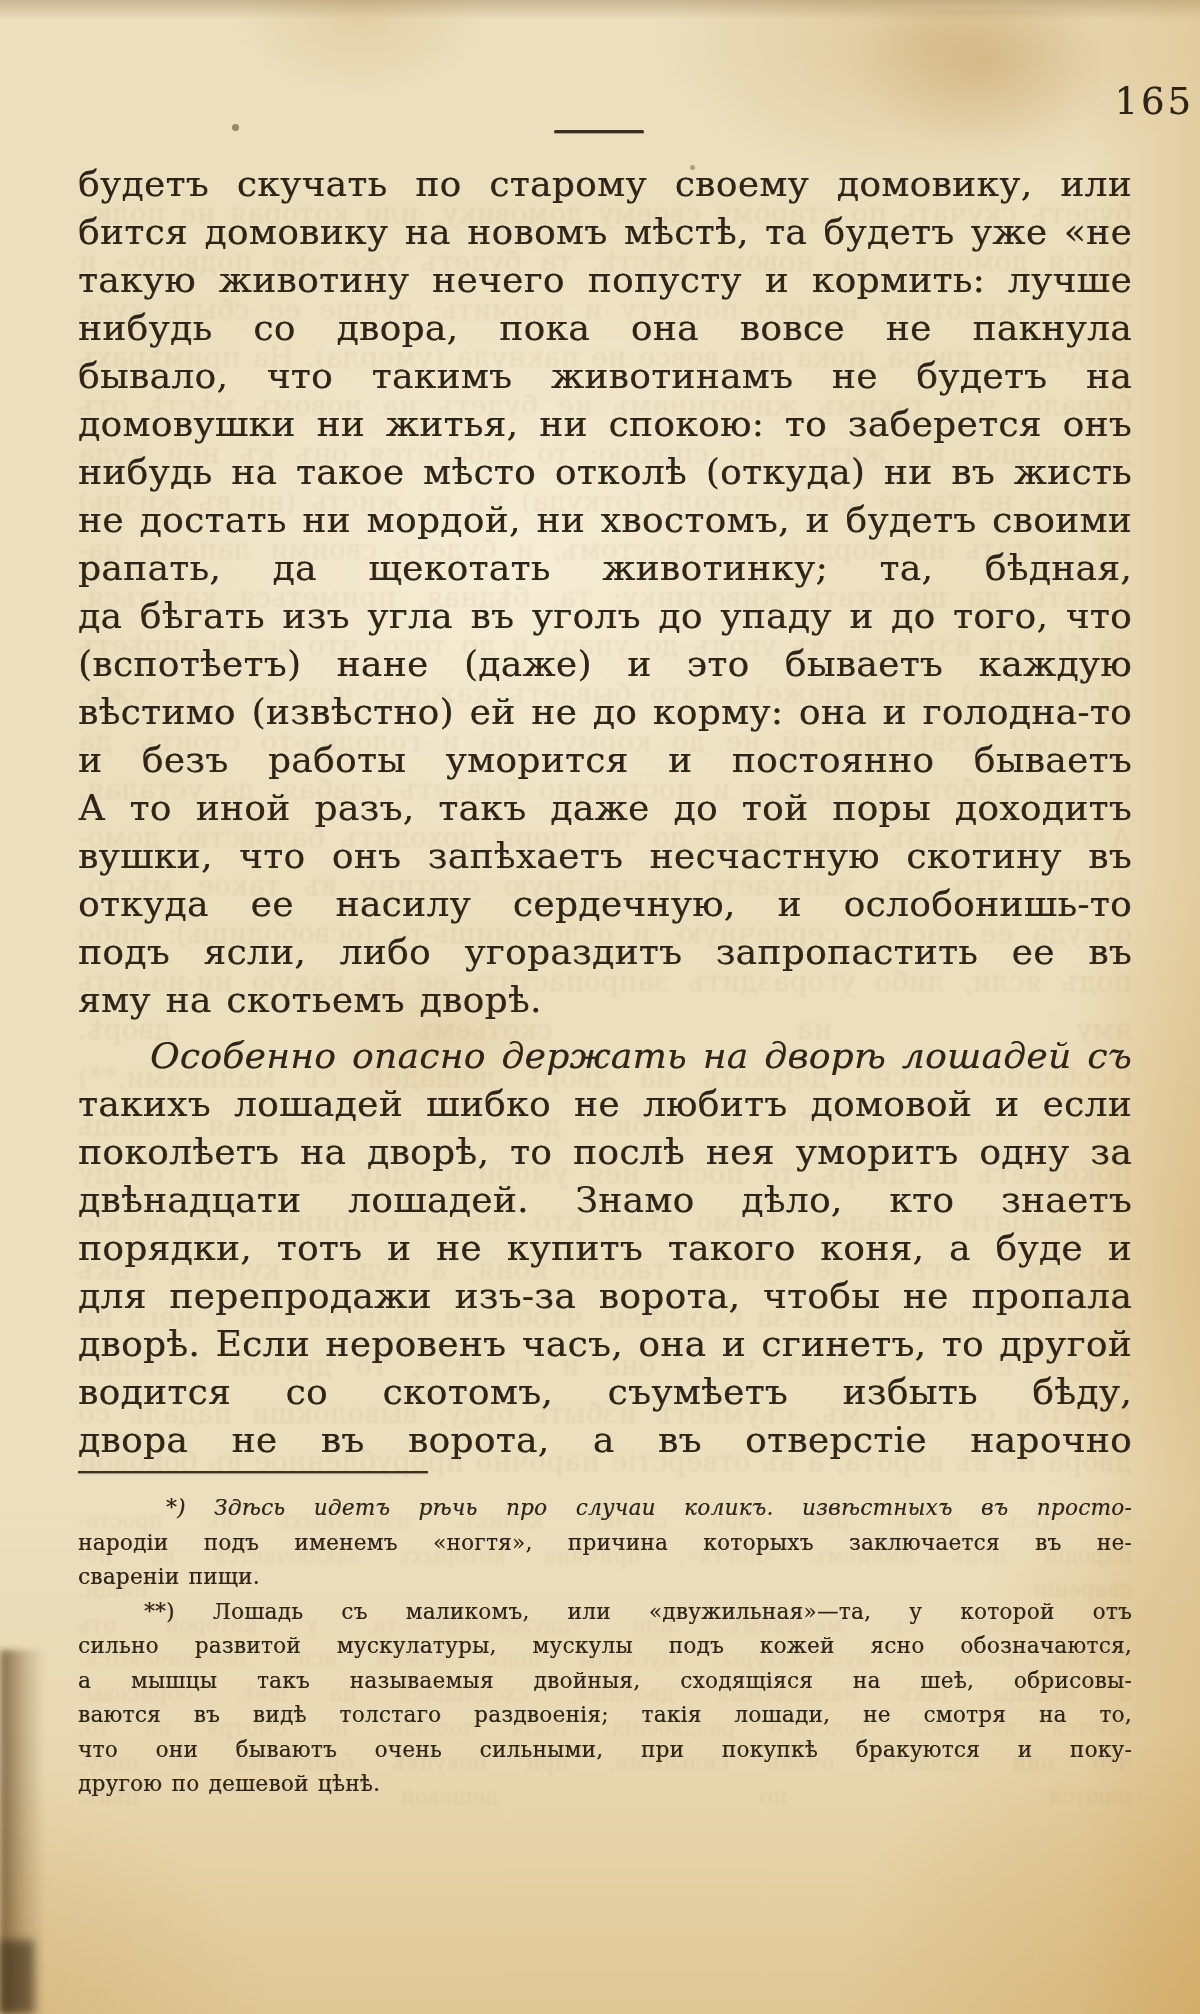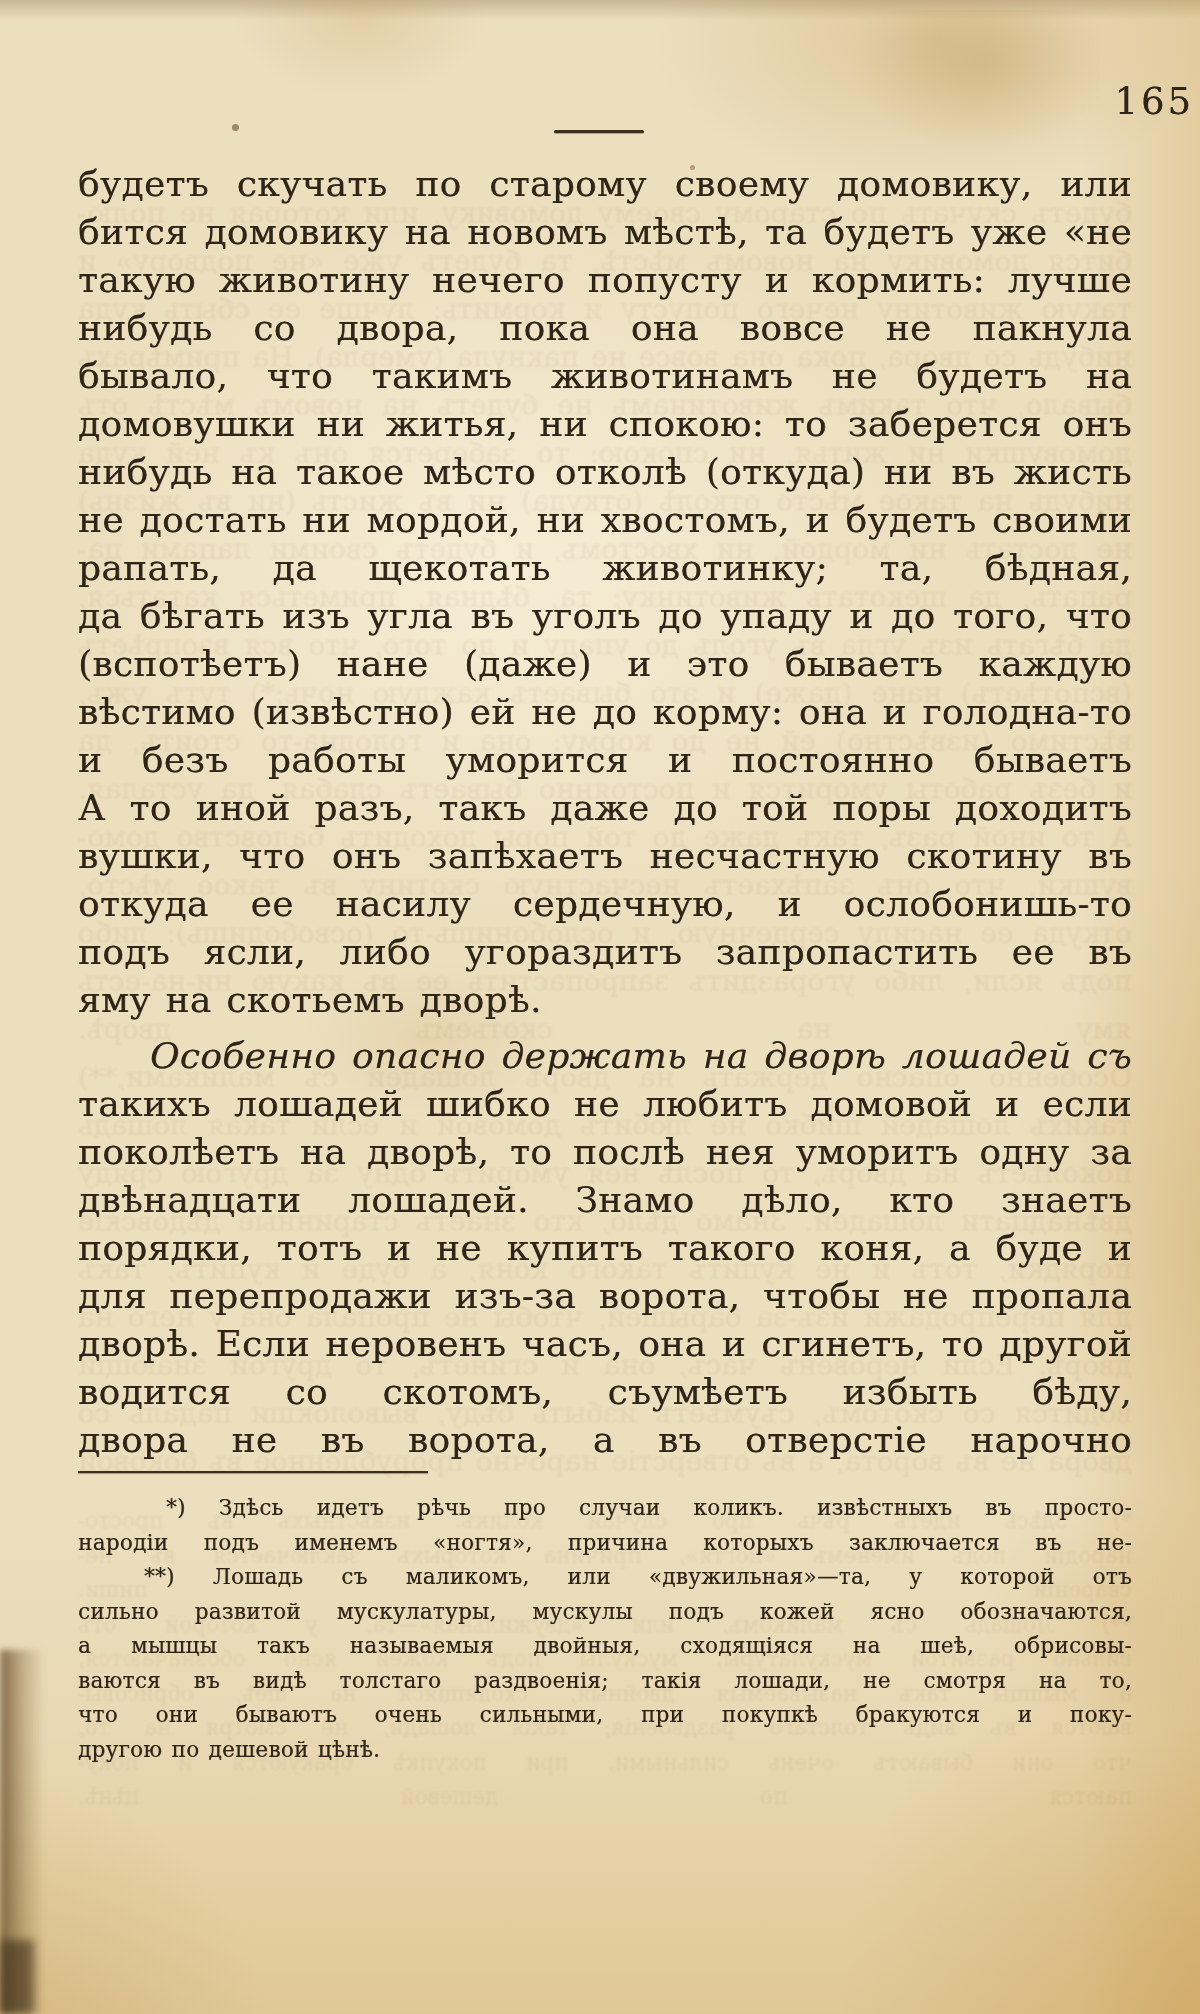--- a/index.html
+++ b/index.html
@@ -69,21 +69,21 @@
   .fn-sep{
     position:absolute;left:78px;top:1471px;width:350px;height:2px;
     background:#3a2e1f;box-shadow:0 1px 1px rgba(58,46,31,0.4);
   }
   .footnotes{
     position:absolute;left:78px;width:1054px;top:1491px;
     font-size:21.5px;line-height:34.5px;letter-spacing:0.3px;word-spacing:2px;
   }
   .fn-line{text-align:justify;text-align-last:justify;height:34.5px;overflow:hidden;}
   .fn-line.last{text-align-last:left;}
-  .fn-indent1{padding-left:88px;}
+  .fn-indent1{padding-left:88px;font-style:italic;}
   .fn-indent2{padding-left:66px;}
 </style>
 </head>
 <body>
 
 <div class="paper"></div>
 <div class="stain stain-tr"></div>
 <div class="stain stain-mid"></div>
 <div class="stain stain-fnr"></div>
 <div class="speck speck1"></div>
@@ -167,20 +167,21 @@
     <div class="line">двора не въ ворота, а въ отверстіе нарочно прорубленное въ боковой</div>
   </div>
 </div>
 
 <div class="fn-sep"></div>
 
 <div class="footnotes ink">
   <div>
     <div class="fn-line fn-indent1">*) Здѣсь идетъ рѣчь про случаи коликъ. извѣстныхъ въ просто-</div>
     <div class="fn-line">народіи подъ именемъ «ногтя», причина которыхъ заключается въ не-</div>
+    <div class="fn-line last">свареніи пищи.</div>
   </div>
   <div>
     <div class="fn-line fn-indent2">**) Лошадь съ маликомъ, или «двужильная»—та, у которой отъ</div>
     <div class="fn-line">сильно развитой мускулатуры, мускулы подъ кожей ясно обозначаются,</div>
     <div class="fn-line">а мышцы такъ называемыя двойныя, сходящіяся на шеѣ, обрисовы-</div>
     <div class="fn-line">ваются въ видѣ толстаго раздвоенія; такія лошади, не смотря на то,</div>
     <div class="fn-line">что они бываютъ очень сильными, при покупкѣ бракуются и поку-</div>
     <div class="fn-line last">другою по дешевой цѣнѣ.</div>
   </div>
 </div>

